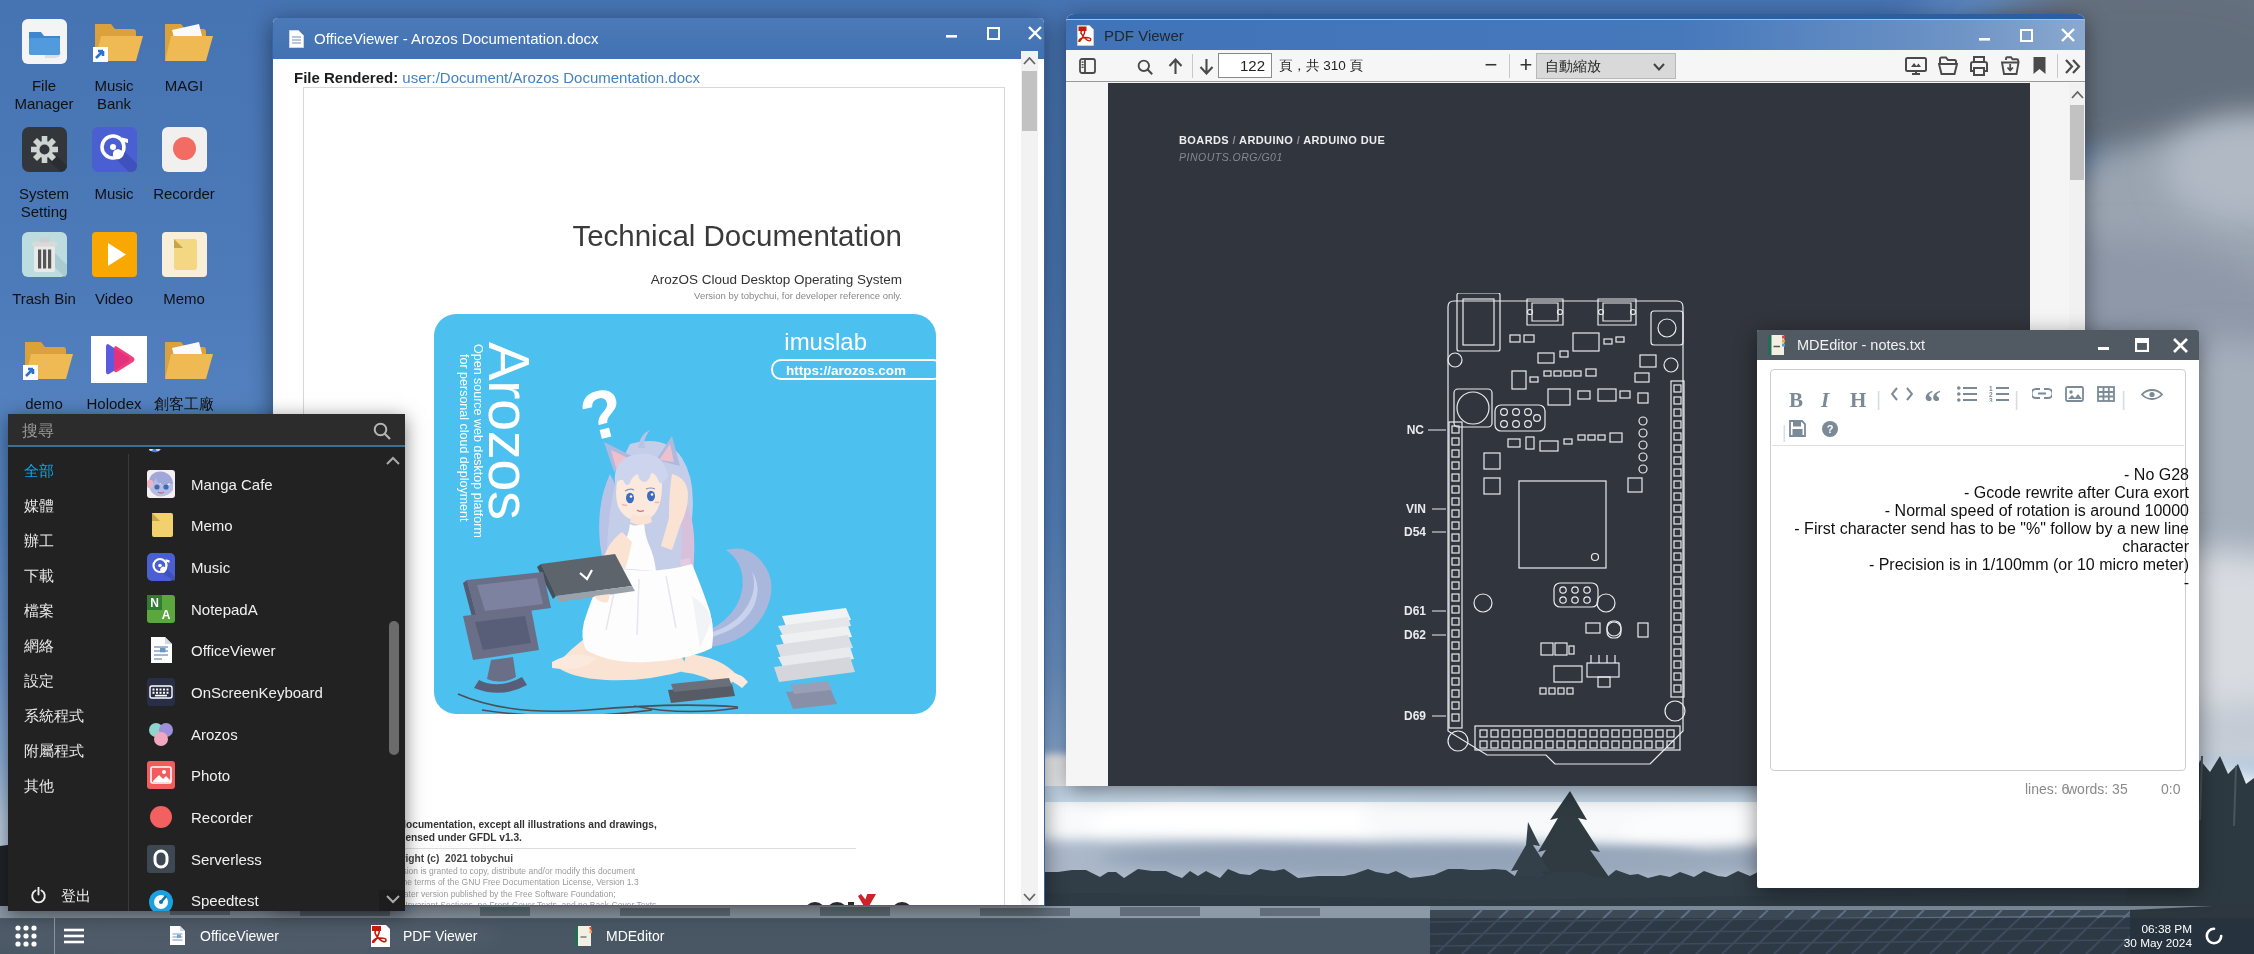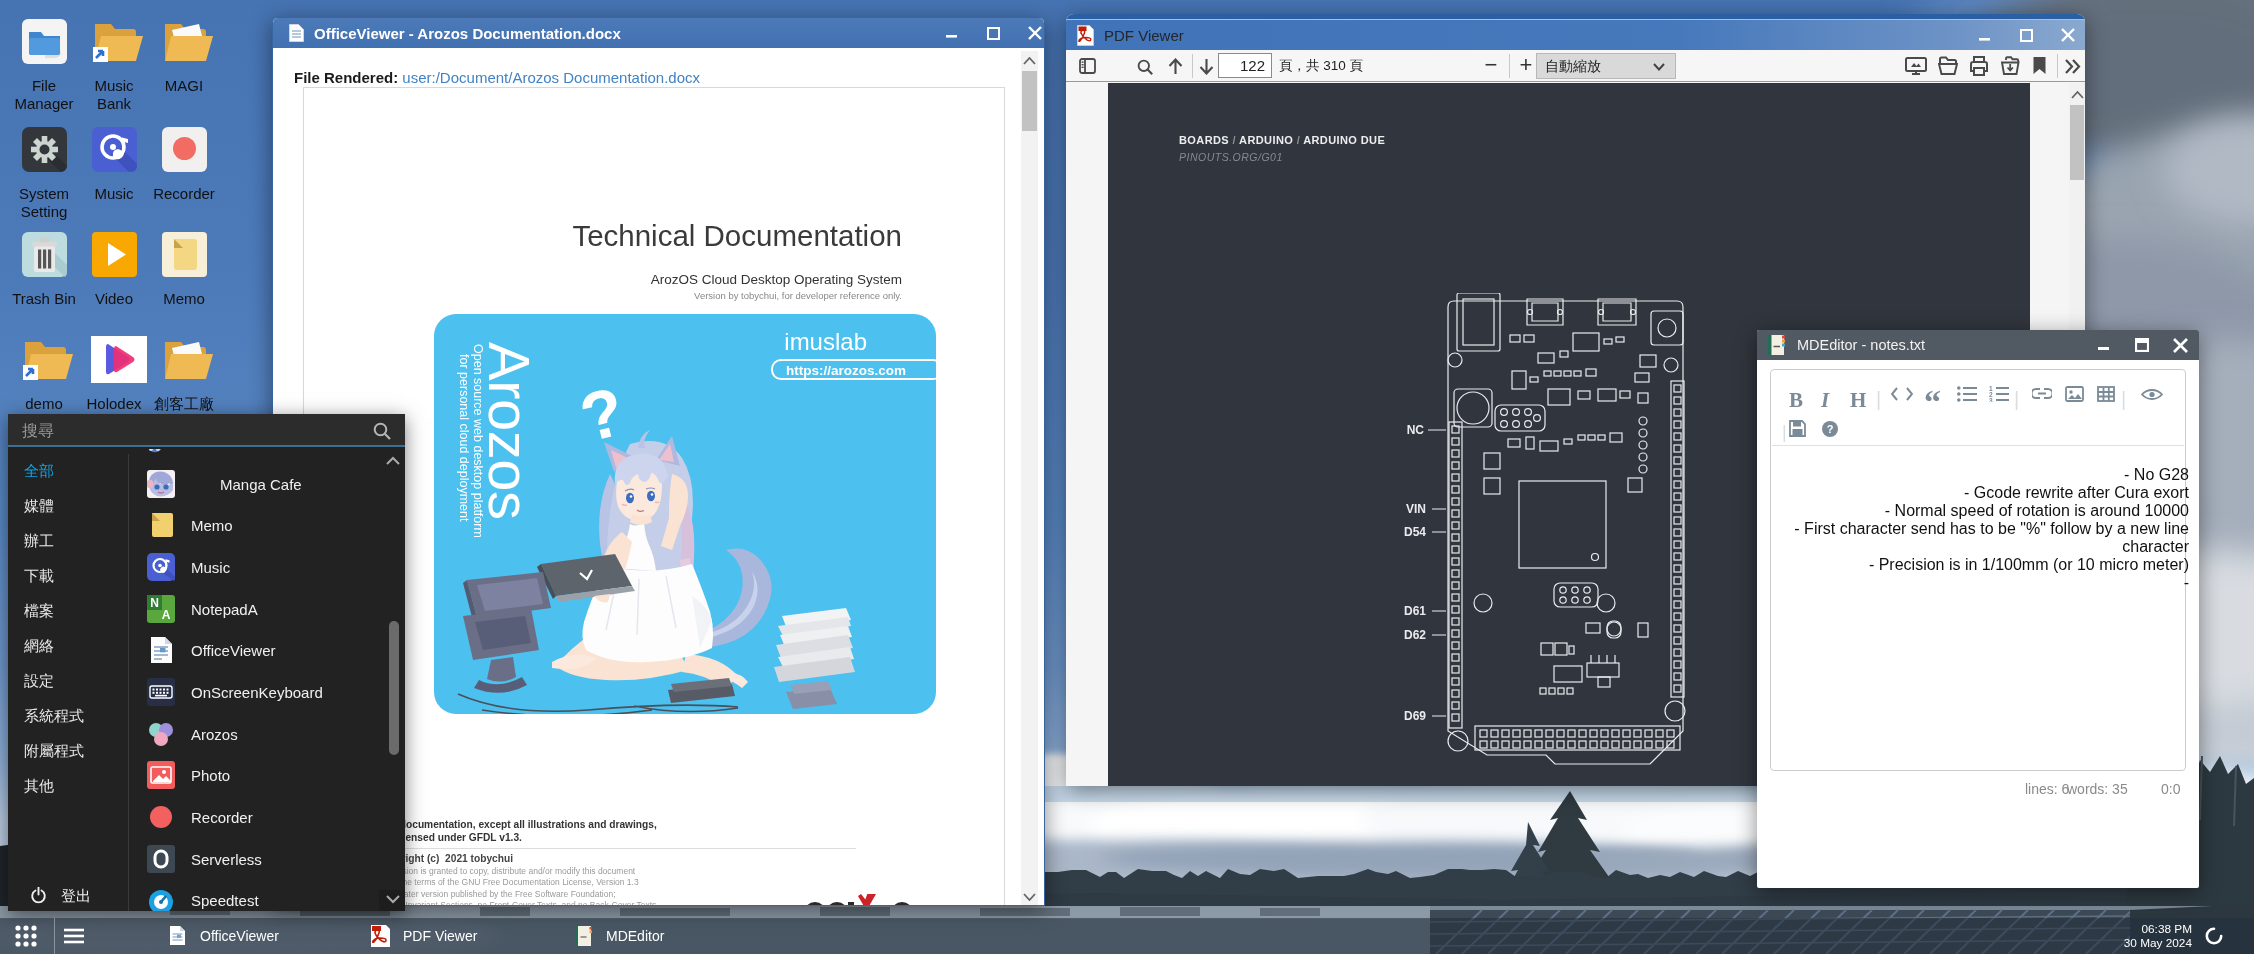--- a/index.html
+++ b/index.html
@@ -15,21 +15,21 @@
 .dicon .ic { width:47px; height:47px; margin:0 auto; position:relative; }
 .dicon .lb { margin-top:12px; font-size:15px; line-height:18px; color:#111; }
 
 
 .win { position:absolute; box-shadow:0 5px 22px rgba(0,0,0,0.45); }
 .tbar { position:absolute; left:0; top:0; right:0; height:30px; display:flex; align-items:center; }
 .tbtns { position:absolute; right:2px; top:0; height:30px; display:flex; align-items:center; gap:28px; }
 
 
 #ov { left:272px; top:17px; width:773px; height:889px; background:#fff; border:1px solid #38649f; z-index:10; border-radius:6px 6px 0 0; overflow:hidden; }
-#ov .tbar { background:linear-gradient(180deg,#4c7ab8,#4271b2); height:30px;font-weight:bold; }
+#ov .tbar { background:linear-gradient(180deg,#4c7ab8,#4271b2); height:41px; }
 #ov .fr { position:absolute; left:21px; top:51px; font-size:15px; color:#1b1c1d; font-weight:bold; }
 #ov .fr a { color:#4183c4; text-decoration:none; }
 #page { position:absolute; left:30px; top:69px; width:702px; height:820px; background:#fff; border:1px solid #d8d8d8; border-bottom:none; overflow:hidden; }
 #ovsb { position:absolute; right:6px; top:33px; width:17px; height:856px; background:#f2f2f2; }
 
 
 #pv { left:1066px; top:14px; width:1019px; height:772px; background:#f5f5f6; z-index:20; border-radius:8px 8px 0 0; overflow:hidden; }
 #pvstrip { position:absolute; left:0; top:0; right:0; height:6px; background:#2b5fa4; border-bottom:1px solid #a9c0dd; }
 #pv .tbar { top:6px; background:linear-gradient(90deg,#4073b8 0%,#4678bc 60%,#6f94c6 88%,#8aa9cf 100%); }
 #pvtool { position:absolute; left:0; top:36px; right:0; height:32px; background:#f6f6f7; border-bottom:1px solid #999; }
@@ -931,21 +931,21 @@
       <div>附屬程式</div>
       <div>其他</div>
   </div>
   <div id="smsep"></div>
   <div id="smlist">
     <svg width="18" height="10" viewBox="0 0 18 10" style="position:absolute;left:17px;top:-1px;">
         <path d="M2 0 a8 8 0 0 0 14 0 Z" fill="#4a7fd0"></path>
         <circle cx="5" cy="1" r="2" fill="#cfe0f5"></circle>
         <circle cx="12" cy="1" r="2" fill="#cfe0f5"></circle>
       </svg>
-    <div class="smrow" style="top:21px;gap:29px;">
+    <div class="smrow" style="top:21px;">
         <div class="smico"><svg width="28" height="28" viewBox="0 0 28 28">
       <rect width="28" height="28" rx="3" fill="#f5eef2"></rect>
       <path d="M2 16 Q1 6 8 2.5 Q15 0 21 4 Q27 8 26 17 L22 13 L18 17 L13 13 L8 18 Z" fill="#9fa8d8"></path>
       <path d="M2 16 q5 -3 7 -8 q1 6 8 7 q5 1 9 -2 L26 20 Q20 28 10 26 Q3 23 2 16" fill="#b6bde4"></path>
       <circle cx="10" cy="17" r="2.6" fill="#3d6bb5"></circle>
             <circle cx="19" cy="17" r="2.6" fill="#3d6bb5"></circle>
       <path d="M11 22 q3 2 6 0" stroke="#c06a7a" stroke-width="1.4" fill="none"></path>
       <rect x="0" y="10" width="6" height="8" rx="2" fill="#e8b6c4"></rect>
     </svg></div>
         <div class="t">Manga Cafe</div>

